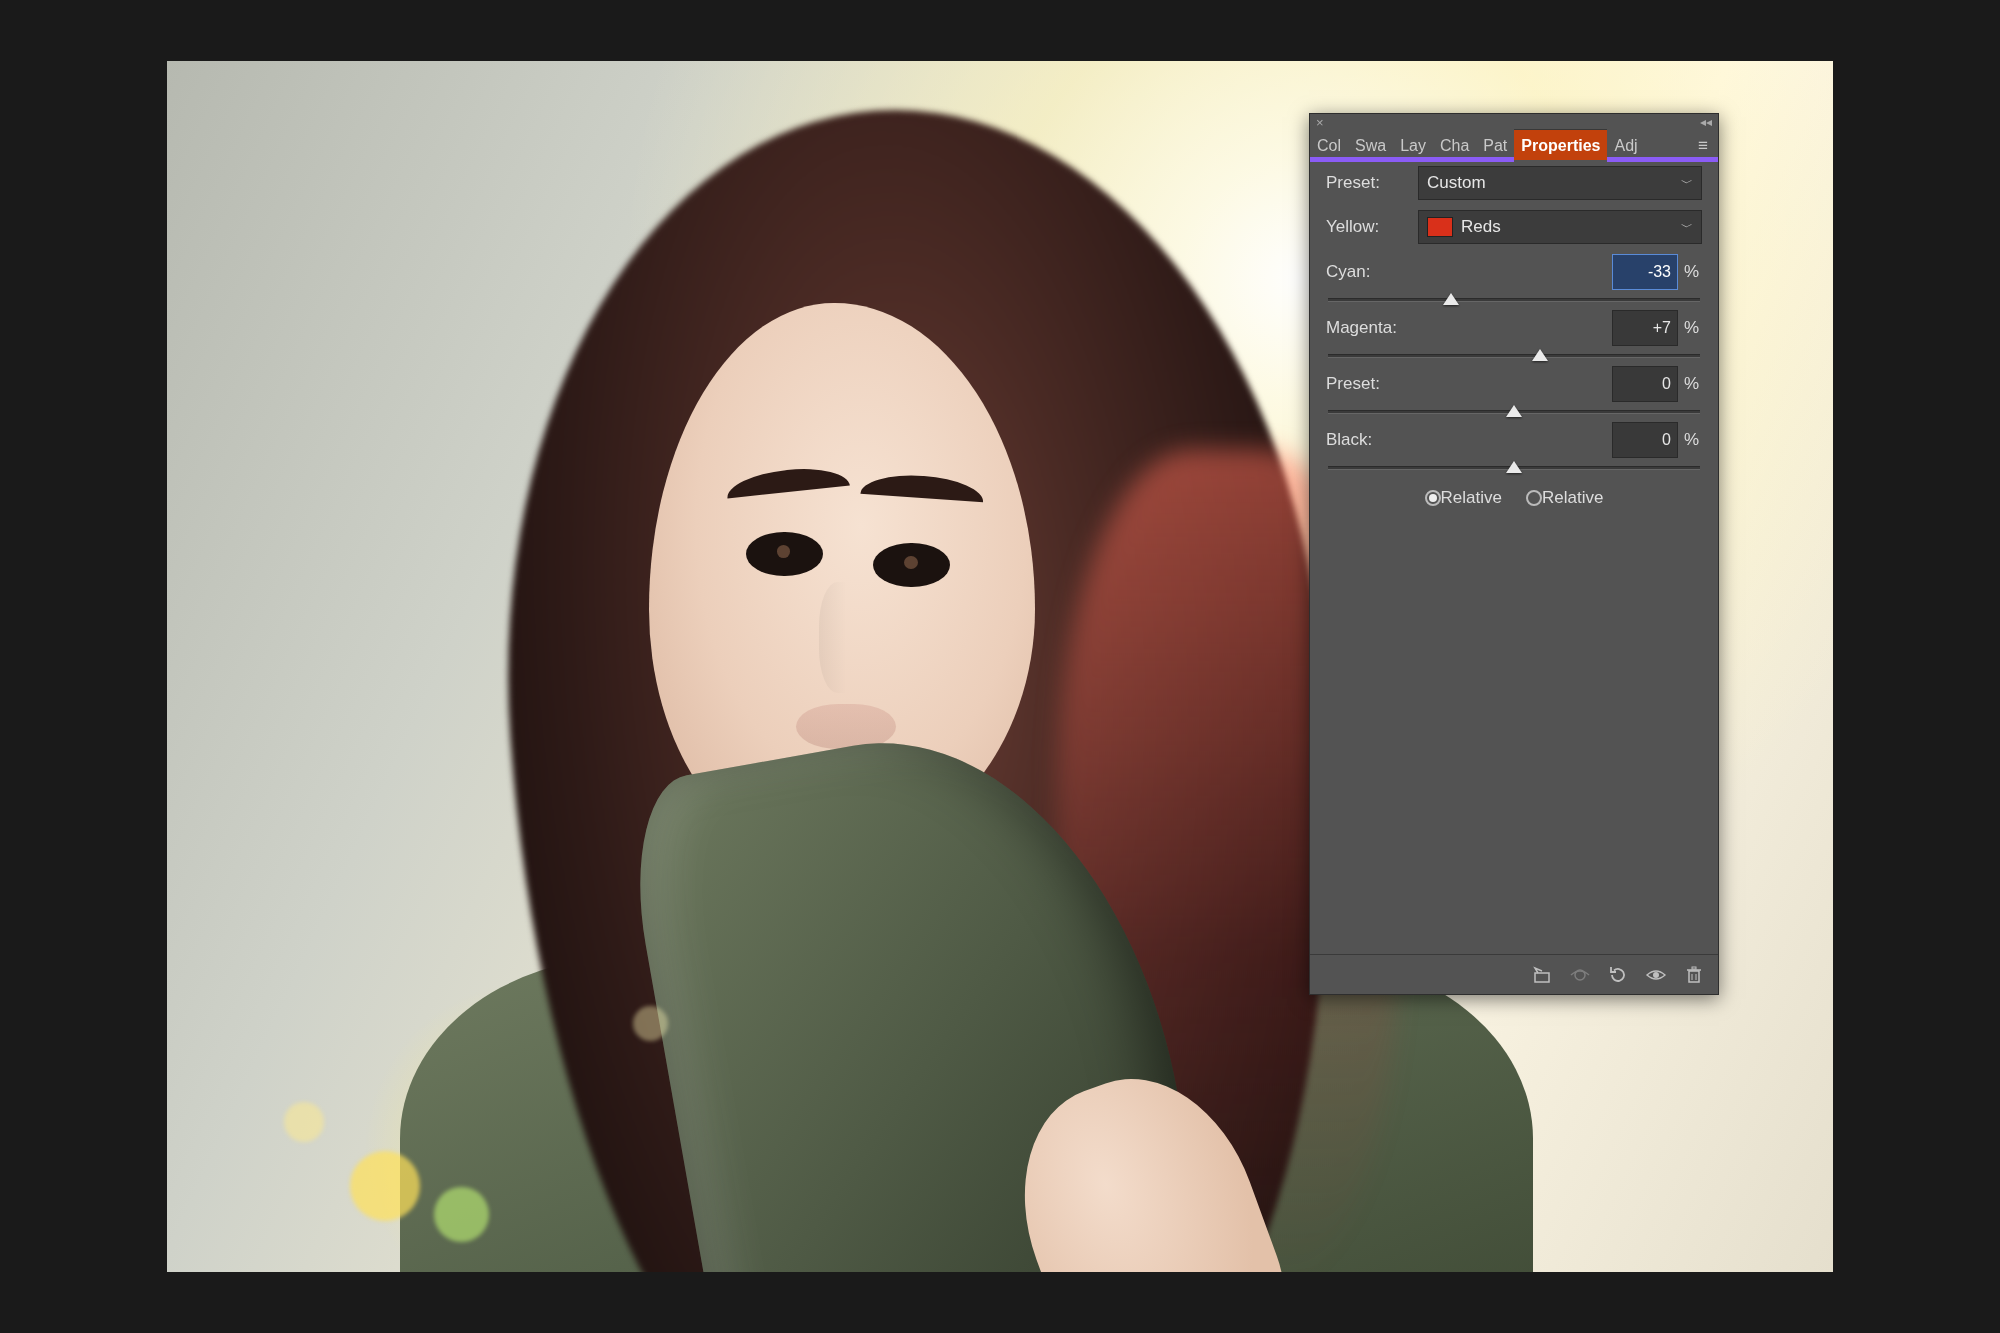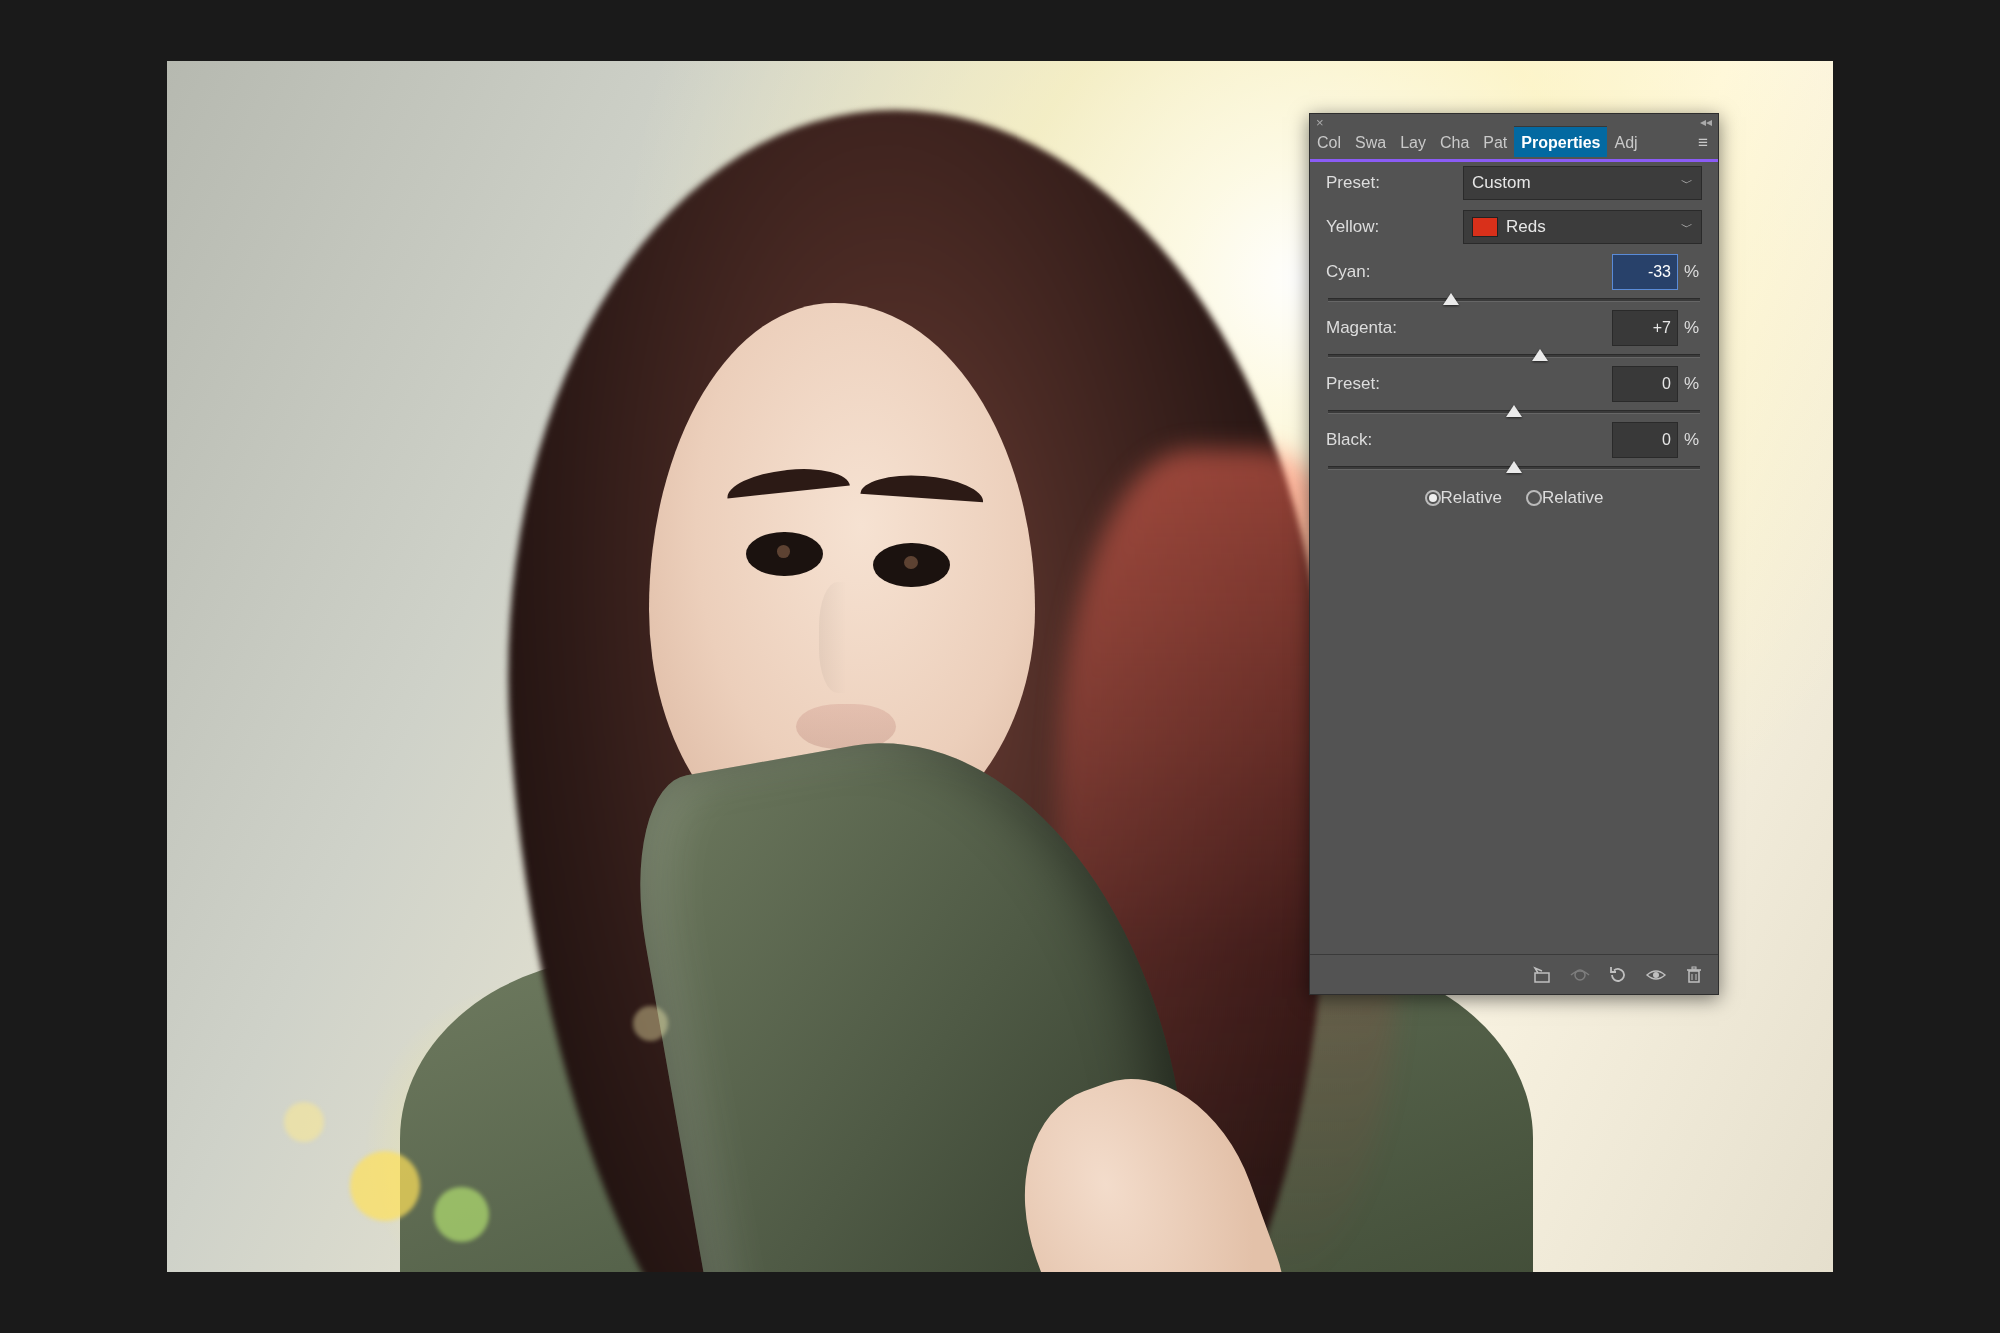--- a/index.html
+++ b/index.html
@@ -79,35 +79,35 @@
     background:#535353;
     color:#ddd;
     font-size:17px;
     border:1px solid #2e2e2e;
     box-shadow:0 4px 18px rgba(0,0,0,0.5);
     user-select:none;
   }
   .panel-topbar{height:16px;display:flex;justify-content:space-between;align-items:center;padding:0 6px;background:#535353;}
   .panel-topbar .icon-x{font-size:13px;color:#aaa;cursor:pointer;}
   .panel-topbar .icon-coll{font-size:12px;color:#aaa;}
-  .tabs{display:flex;align-items:flex-end;background:#535353;height:32px;border-bottom:3px solid #8b5cf6;}
+  .tabs{display:flex;align-items:flex-start;background:#535353;height:32px;border-bottom:5px solid #8b5cf6;}
   .tab{padding:0 7px;line-height:32px;font-size:16px;color:#c9c9c9;cursor:pointer;white-space:nowrap;overflow:hidden;}
   .tab.short{max-width:46px;}
-  .tab.active{background:#0369a1;color:#fff;font-weight:700;box-shadow:inset 0 -2px 0 #535353, 0 -1px 0 #383838;}
+  .tab.active{background:#c2410c;color:#fff;font-weight:700;box-shadow:inset 0 -2px 0 #535353, 0 -1px 0 #383838;}
   .tabs .menu-icon{margin-left:auto;padding:0 10px;line-height:32px;color:#c9c9c9;cursor:pointer;}
 
   .panel-header{display:flex;align-items:center;gap:10px;padding:12px 14px 14px;}
   .adj-icon, .mask-icon{width:26px;height:26px;background:#3a3a3a;border:1px solid #2a2a2a;display:flex;align-items:center;justify-content:center;}
   .adj-icon svg, .mask-icon svg{width:18px;height:18px;}
   .panel-header-title{color:#eee;font-size:17px;font-weight:600;}
 
   .panel-body{padding:4px 16px 10px;}
   .row{display:flex;align-items:center;gap:10px;margin-bottom:10px;}
   .row-label{width:82px;color:#ddd;}
-  .select{flex:1;height:23px;background:#3c3c3c;border:1px solid #2a2a2a;color:#e6e6e6;display:flex;align-items:center;justify-content:space-between;padding:16px 8px;cursor:pointer;margin-left:45px;}
+  .select{flex:1;height:23px;background:#3c3c3c;border:1px solid #2a2a2a;color:#e6e6e6;display:flex;align-items:center;justify-content:space-between;padding:16px 8px;cursor:pointer;}
   .select .caret{font-size:12px;color:#bbb;}
   .color-select{display:flex;align-items:center;gap:8px;text-align:center;}
   .swatch{width:26px;height:20px;border:1px solid #222;}
 
   .slider-row{margin:8px 0 2px;}
   .slider-head{display:flex;align-items:center;justify-content:space-between;margin-bottom:8px;}
   .slider-head .lbl{color:#ddd;}
   .val-wrap{display:flex;align-items:center;gap:6px;}
   .val-input{width:66px;height:36px;background:#393939;color:#e6e6e6;border:1px solid #2a2a2a;text-align:right;padding:0 6px;font-size:16px;}
   .val-input.focused{border:1px solid #5a8bd8;background:#28416a;color:#fff;}

